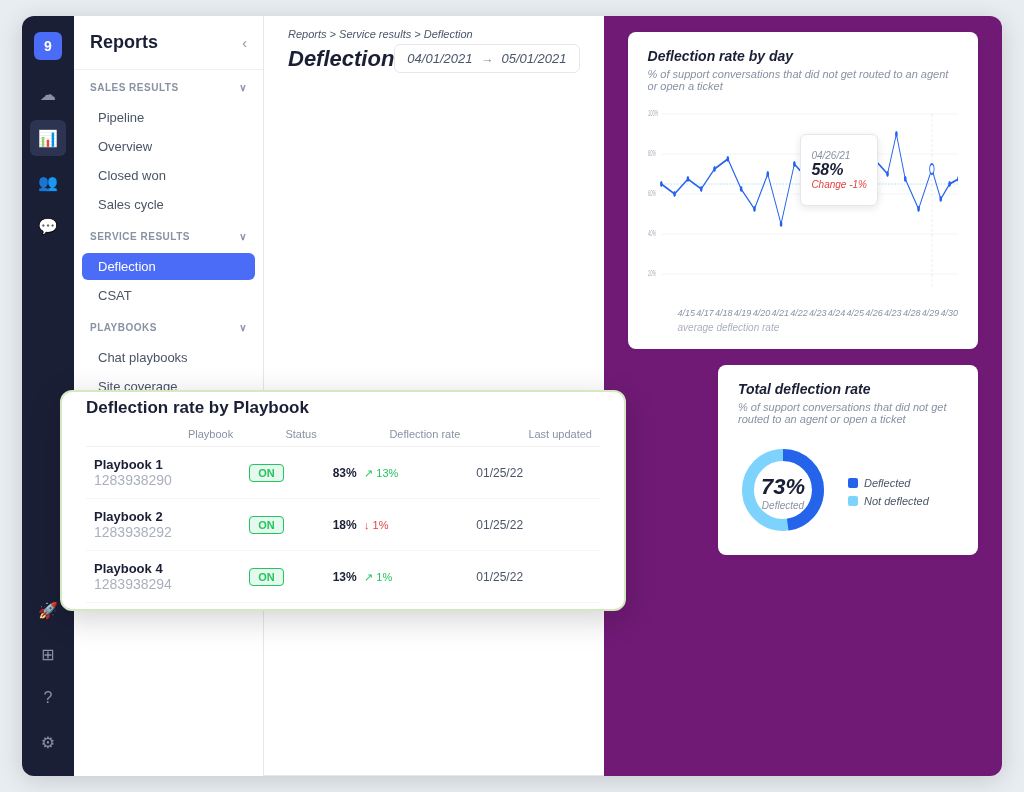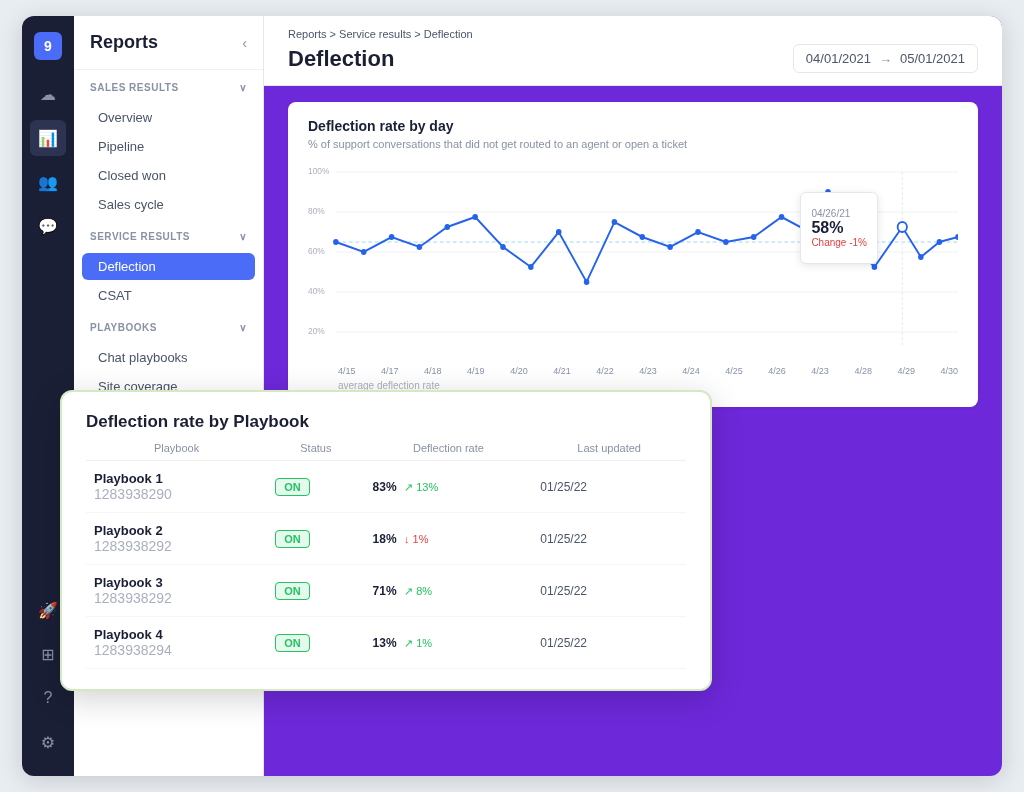--- a/index.html
+++ b/index.html
@@ -117,23 +117,24 @@
     }
     .sidebar-item.active {
       background: #4a6cf7;
       color: white;
       border-radius: 6px;
     }
     
     .main-content {
       flex: 1;
       display: flex;
-      flex-direction: column;
+      flex-direction: row;
       overflow: hidden;
-      background: #6d28d9;
+      background: #701a75;
+      font-style: italic;
     }
     .main-header {
       background: white;
       padding: 12px 24px;
       border-bottom: 1px solid #e5e7eb;
     }
     .breadcrumb {
       font-size: 11px;
       color: #8892a4;
       margin-bottom: 4px;
@@ -161,20 +162,21 @@
     }
     .date-arrow { color: #8892a4; }
     
     .content-area {
       flex: 1;
       padding: 16px 24px;
       overflow-y: auto;
       display: flex;
       flex-direction: column;
       gap: 16px;
+      align-items: flex-end;
     }
     .chart-card {
       background: white;
       border-radius: 8px;
       padding: 16px 20px;
       box-shadow: 0 1px 4px rgba(0,0,0,0.06);
     }
     .chart-title {
       font-size: 14px;
       font-weight: 600;
@@ -259,25 +261,25 @@
     .legend-dot {
       width: 10px;
       height: 10px;
       border-radius: 2px;
     }
     
     .playbook-overlay {
       position: absolute;
       top: 390px;
       left: 60px;
-      width: 652px;
+      width: 566px;
       background: white;
       border-radius: 12px;
       box-shadow: 0 8px 32px rgba(0,0,0,0.18);
-      padding: 20px 24px;
+      padding: 6px 24px;
       border: 2px solid #d4e8c2;
       z-index: 10;
     }
     .playbook-title {
       font-size: 17px;
       font-weight: 700;
       color: #1a1f36;
       margin-bottom: 4px;
     }
     .playbook-subtitle {
@@ -286,21 +288,21 @@
       margin-bottom: 16px;
     }
     .playbook-table {
       width: 100%;
       border-collapse: collapse;
     }
     .playbook-table th {
       font-size: 11px;
       color: #8892a4;
       font-weight: 500;
-      text-align: center;
+      text-align: right;
       padding: 6px 8px;
       border-bottom: 1px solid #f0f0f0;
     }
     .playbook-table td {
       padding: 10px 8px;
       border-bottom: 1px solid #f5f5f5;
       font-size: 12px;
       color: #4a5568;
       vertical-align: middle;
     }
@@ -356,22 +358,22 @@
       <span class="sidebar-title">Reports</span>
       <span class="sidebar-collapse">‹</span>
     </div>
 
     <div class="sidebar-section">
       <div class="sidebar-section-title">
         <span>SALES RESULTS</span>
         <span>∨</span>
       </div>
     </div>
+    <div class="sidebar-item">Pipeline</div>
     <div class="sidebar-item">Overview</div>
-    <div class="sidebar-item">Pipeline</div>
     <div class="sidebar-item">Closed won</div>
     <div class="sidebar-item">Sales cycle</div>
 
     <div class="sidebar-section">
       <div class="sidebar-section-title">
         <span>SERVICE RESULTS</span>
         <span>∨</span>
       </div>
     </div>
     <div class="sidebar-item active">Deflection</div>
@@ -587,34 +589,20 @@
       <span class="status-on">ON</span>
     </td>
     <td>
       <span class="defl-rate">18%</span>
       <span class="change-down">↓ 1%</span>
     </td>
     <td class="last-updated">01/25/22</td>
   </tr>
           <tr>
     <td>
-      <div class="playbook-name">Playbook 3</div>
-      <div class="playbook-id">1283938292</div>
-    </td>
-    <td>
-      <span class="status-on">ON</span>
-    </td>
-    <td>
-      <span class="defl-rate">71%</span>
-      <span class="change-up">↗ 8%</span>
-    </td>
-    <td class="last-updated">01/25/22</td>
-  </tr>
-          <tr>
-    <td>
       <div class="playbook-name">Playbook 4</div>
       <div class="playbook-id">1283938294</div>
     </td>
     <td>
       <span class="status-on">ON</span>
     </td>
     <td>
       <span class="defl-rate">13%</span>
       <span class="change-up">↗ 1%</span>
     </td>

